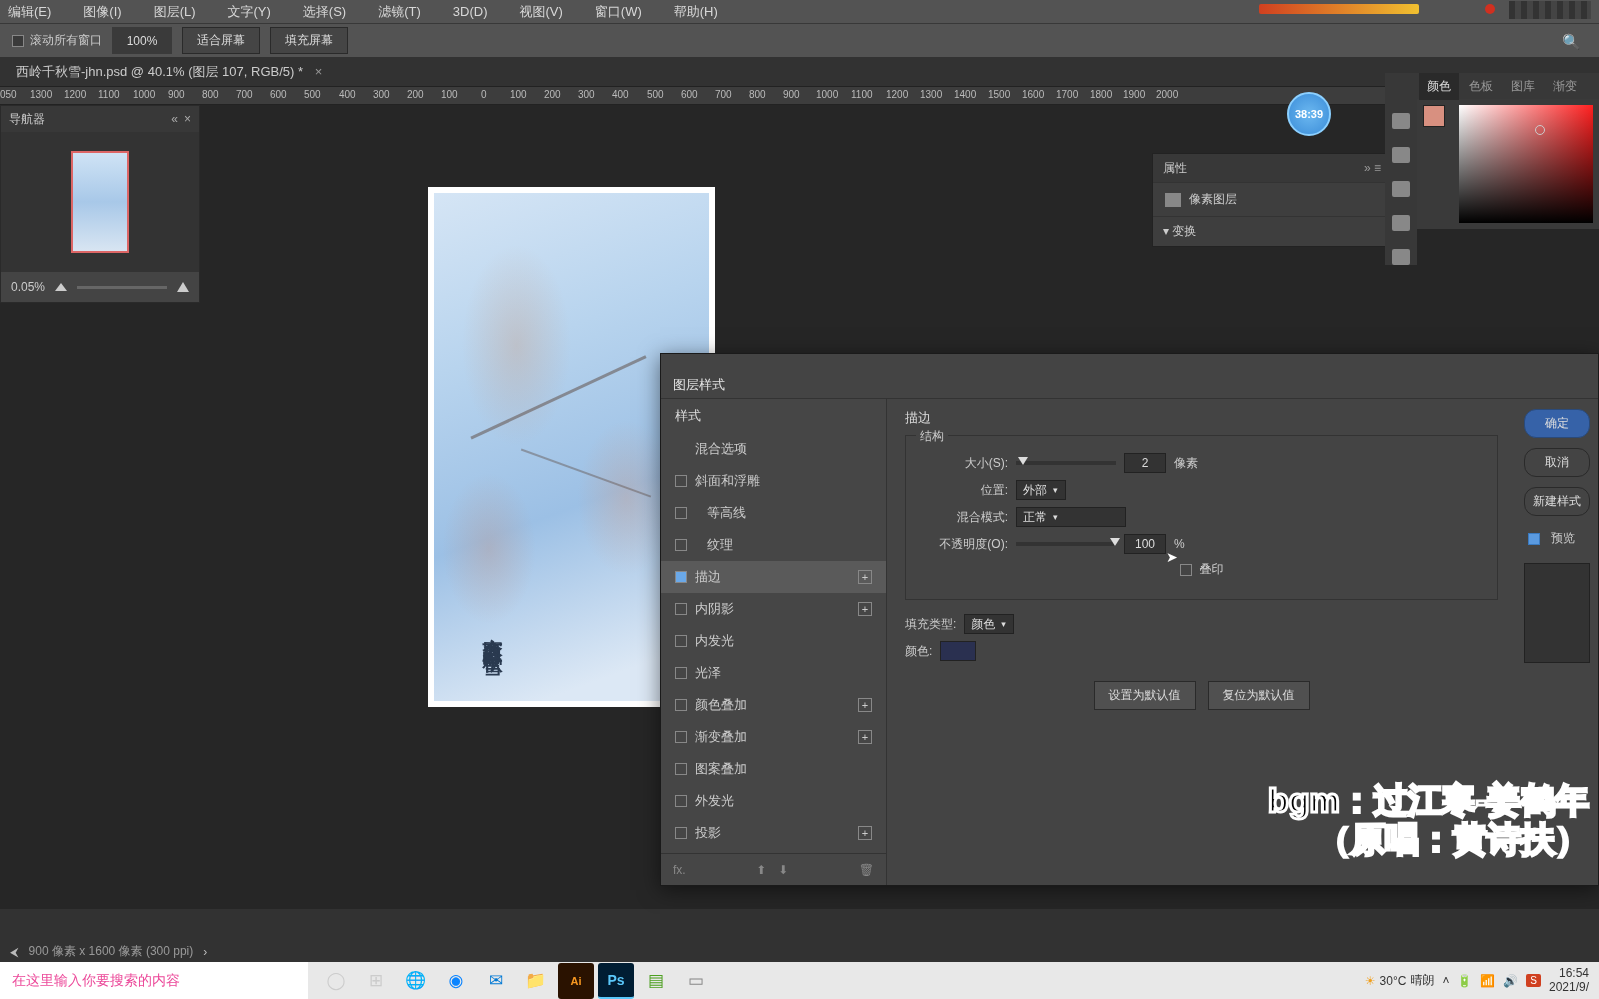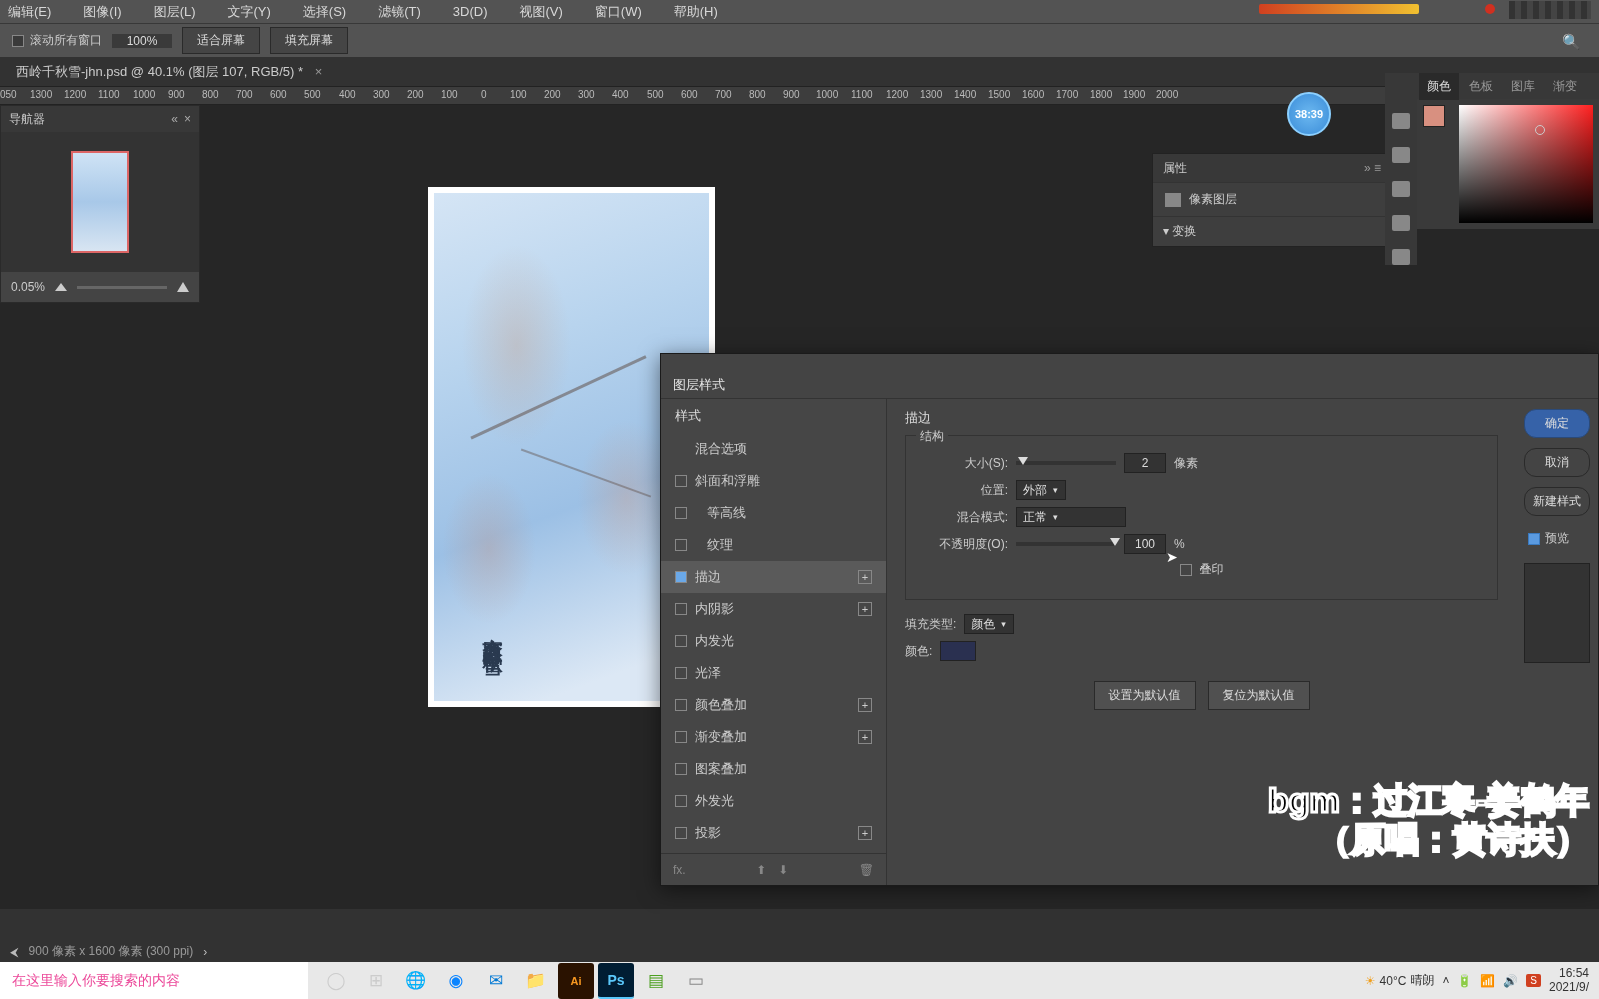--- a/index.html
+++ b/index.html
@@ -2,21 +2,21 @@
 <html><head>
 <meta charset="utf-8">
 <style>
 *{margin:0;padding:0;box-sizing:border-box;font-family:"Microsoft YaHei",Arial,sans-serif;user-select:none}
 body{background:#323232;width:1599px;height:999px;overflow:hidden;color:#ccc;font-size:12px;position:relative}
 .menubar{height:23px;background:#535353;display:flex;align-items:center;padding:0 8px;gap:32px}
 .menubar span{color:#d8d8d8;font-size:13px;cursor:pointer}
 .toolbar{height:34px;background:#535353;border-top:1px solid #383838;display:flex;align-items:center;padding:0 12px;gap:10px;position:relative}
 .toolbar-check{display:flex;align-items:center;gap:6px}
 .toolbar-check .cb{width:12px;height:12px;border:1px solid #888;background:#3a3a3a}
-.zoom-box{width:60px;height:14px;background:#3a3a3a;display:flex;align-items:center;justify-content:center;color:#ddd}
+.zoom-box{width:60px;height:27px;background:#3a3a3a;display:flex;align-items:center;justify-content:center;color:#ddd}
 .btn-tb{padding:4px 14px;background:#454545;border:1px solid #2a2a2a;color:#ddd;font-size:12px;cursor:pointer}
 .search-icon{position:absolute;right:18px;top:9px;color:#888;font-size:15px}
 .tabbar{height:30px;background:#323232;display:flex;align-items:center;padding-left:6px;border-bottom:1px solid #222}
 .tab{padding:5px 10px;color:#ccc;font-size:13px;position:relative}
 .tab .close{margin-left:8px;color:#999}
 .ruler-h{height:18px;background:#3d3d3d;position:relative;overflow:hidden;border-bottom:1px solid #222}
 .ruler-h span{position:absolute;top:2px;font-size:10px;color:#bbb}
 .workspace{position:relative;height:804px;background:#262626}
 .navigator{position:absolute;left:0;top:0;width:200px;background:#444;border:1px solid #2a2a2a}
 .nav-head{height:26px;background:#383838;display:flex;align-items:center;justify-content:space-between;padding:0 8px}
@@ -79,21 +79,21 @@
 .sa-select::after{content:"▾";font-size:9px}
 .sa-select.wide{min-width:110px}
 .sa-check{width:12px;height:12px;border:1px solid #888}
 .sa-colorbox{width:36px;height:20px;background:#2a3050;border:1px solid #222;cursor:pointer}
 .sa-btn{padding:5px 14px;background:#505050;border:1px solid #2a2a2a;color:#ddd;font-size:12px;cursor:pointer}
 .sa-buttons{display:flex;gap:12px;justify-content:center;margin-top:20px}
 
 .dlg-right{width:82px;padding:10px 8px;background:#444;display:flex;flex-direction:column;gap:10px;align-items:stretch}
 .dlg-btn{padding:5px 0;border:1px solid #2a2a2a;text-align:center;color:#ddd;font-size:12px;border-radius:12px;cursor:pointer}
 .dlg-btn.primary{background:#3662a8;border-color:#2a4a7a}
-.dlg-prev{margin-top:4px;display:flex;align-items:center;gap:5px;padding:0 4px}
+.dlg-prev{margin-top:4px;display:flex;align-items:center;gap:11px;padding:0 4px}
 .dlg-prev .chk{width:12px;height:12px;background:#5a9ae0;border:1px solid #3a7ac0}
 .dlg-prev-box{margin-top:6px;height:100px;background:#333;border:1px solid #222}
 
 .statusbar{position:absolute;bottom:37px;left:0;right:0;height:21px;background:#323232;display:flex;align-items:center;padding:0 10px;color:#bbb;font-size:12px;gap:10px}
 .statusbar .doc{color:#999}
 
 .taskbar{position:absolute;bottom:0;left:0;right:0;height:37px;background:#e8e8e8;display:flex;align-items:center}
 .search-box{flex:0 0 308px;height:37px;background:#fff;display:flex;align-items:center;padding:0 12px;color:#ec4899;font-size:14px}
 .task-center{flex:1;display:flex;align-items:center;gap:4px;padding:0 10px}
 .task-ic{width:36px;height:36px;display:flex;align-items:center;justify-content:center;font-size:17px;border-radius:3px}
@@ -411,21 +411,21 @@
     <div class="task-ic" style="color:#0078d4">✉</div>
     <div class="task-ic" style="color:#f0b020">📁</div>
     <div class="task-ic ai">Ai</div>
     <div class="task-ic ps">Ps</div>
     <div class="task-ic" style="color:#4ca020">▤</div>
     <div class="task-ic" style="color:#888">▭</div>
   </div>
   <div class="tray">
     <div class="weather">
       <span style="color:#f0a020">☀</span>
-      <span>40°C</span>
+      <span>30°C</span>
       <span>晴朗</span>
     </div>
     <span>˄</span>
     <span>🔋</span>
     <span>📶</span>
     <span>🔊</span>
     <span style="background:#d04020;color:#fff;padding:1px 4px;border-radius:2px;font-size:10px">S</span>
     <div class="time">
       <div>16:54</div>
       <div>2021/9/</div>

